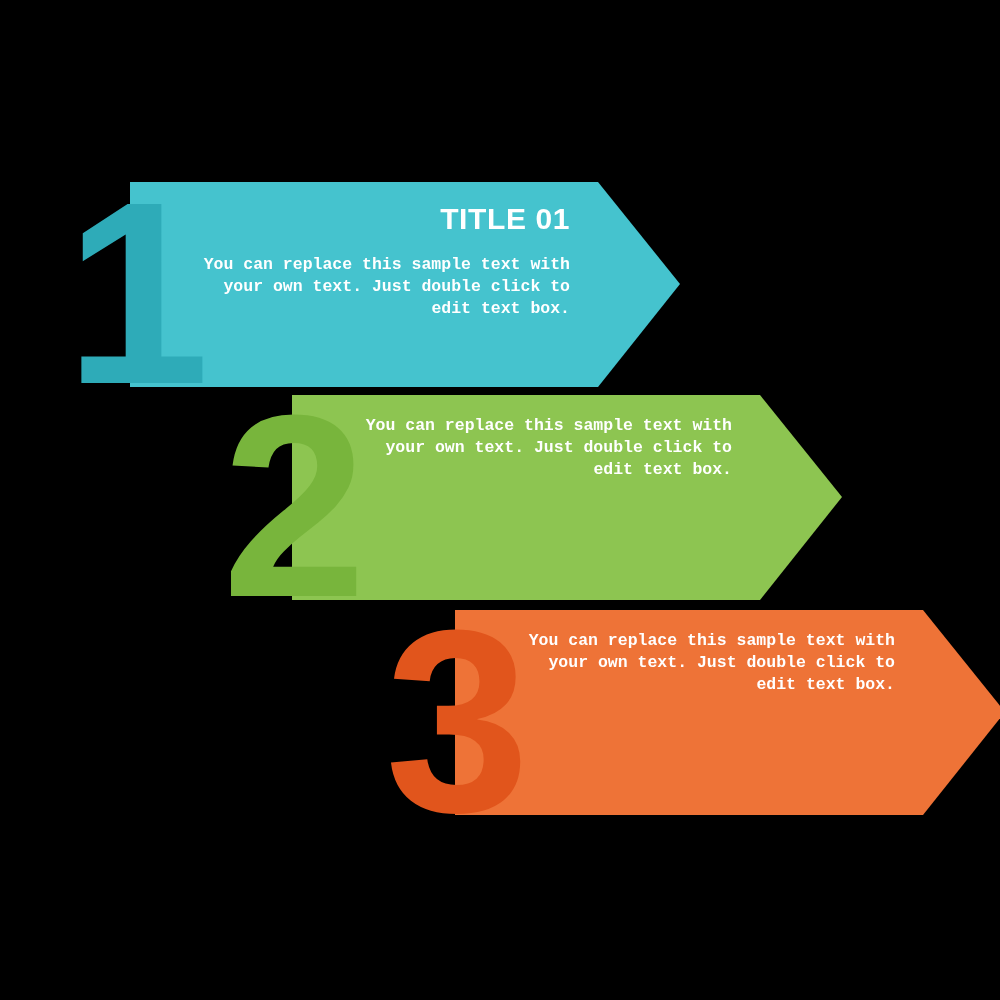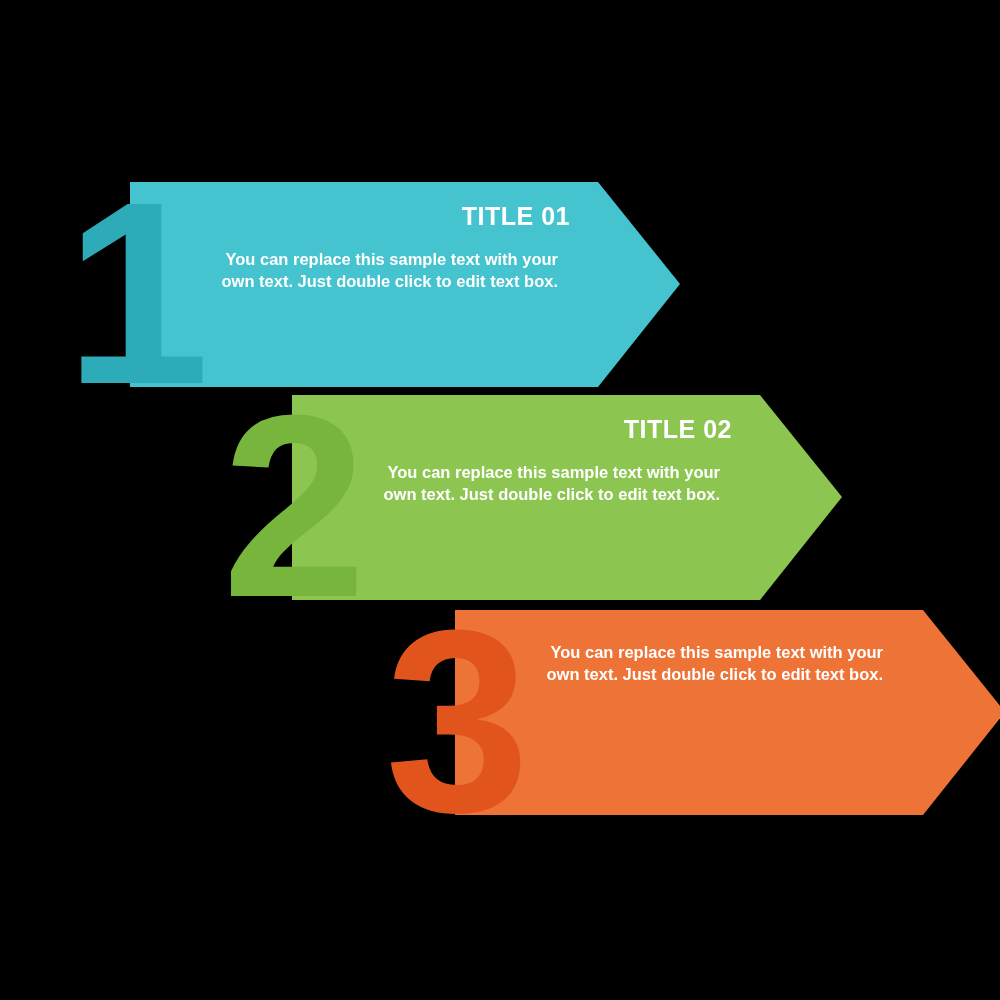--- a/index.html
+++ b/index.html
@@ -47,33 +47,34 @@
     user-select: none;
   }
 
   
   .textblock {
     position: absolute;
     text-align: right;
     color: #ffffff;
   }
   .step-title {
-    font-size: 25px;
+    font-size: 30px;
     font-weight: 700;
     letter-spacing: 0.02em;
     margin: 0 0 18px 0;
     color: #ffffff;
     white-space: nowrap;
   }
   .step-body {
     font-size: 16.5px;
     font-weight: 700;
     line-height: 1.32;
-    margin: 12px;
+    margin: 0;
     color: #ffffff;
+    font-family: Liberation Mono, monospace;
   }
 
   
   
   #step-1 { left: 60px;  top: 150px; }
   #step-1 .banner  { left: 70px; top: 32px; }
   #step-1 .numeral { left: 5px;  top: 13px;  font-size: 260px; color: #2EABB8; }
   #step-1 .textblock { left: 140px; top: 52px; width: 370px; }
 
   
@@ -114,21 +115,20 @@
 
     <div class="banner">
       <svg class="banner-shape" width="550" height="205" viewBox="0 0 550 205" xmlns="http://www.w3.org/2000/svg">
         <polygon points="22,0 468,0 550,102 468,205 22,205 0,205 0,0" fill="#8DC551"></polygon>
       </svg>
     </div>
 
     <div class="numeral" style="color: rgb(120, 181, 60);">2</div>
 
     <div class="textblock" style="color: rgb(255, 255, 255);">
-      <div class="step-title">TITLE 02</div>
       <p class="step-body">You can replace this sample text with your own text. Just double click to edit text box.</p>
     </div>
 
   </div>
 
   <div class="step" id="step-3">
 
     <div class="banner">
       <svg class="banner-shape" width="550" height="205" viewBox="0 0 550 205" xmlns="http://www.w3.org/2000/svg">
         <polygon points="22,0 468,0 550,102 468,205 22,205 0,205 0,0" fill="#EE7337"></polygon>

